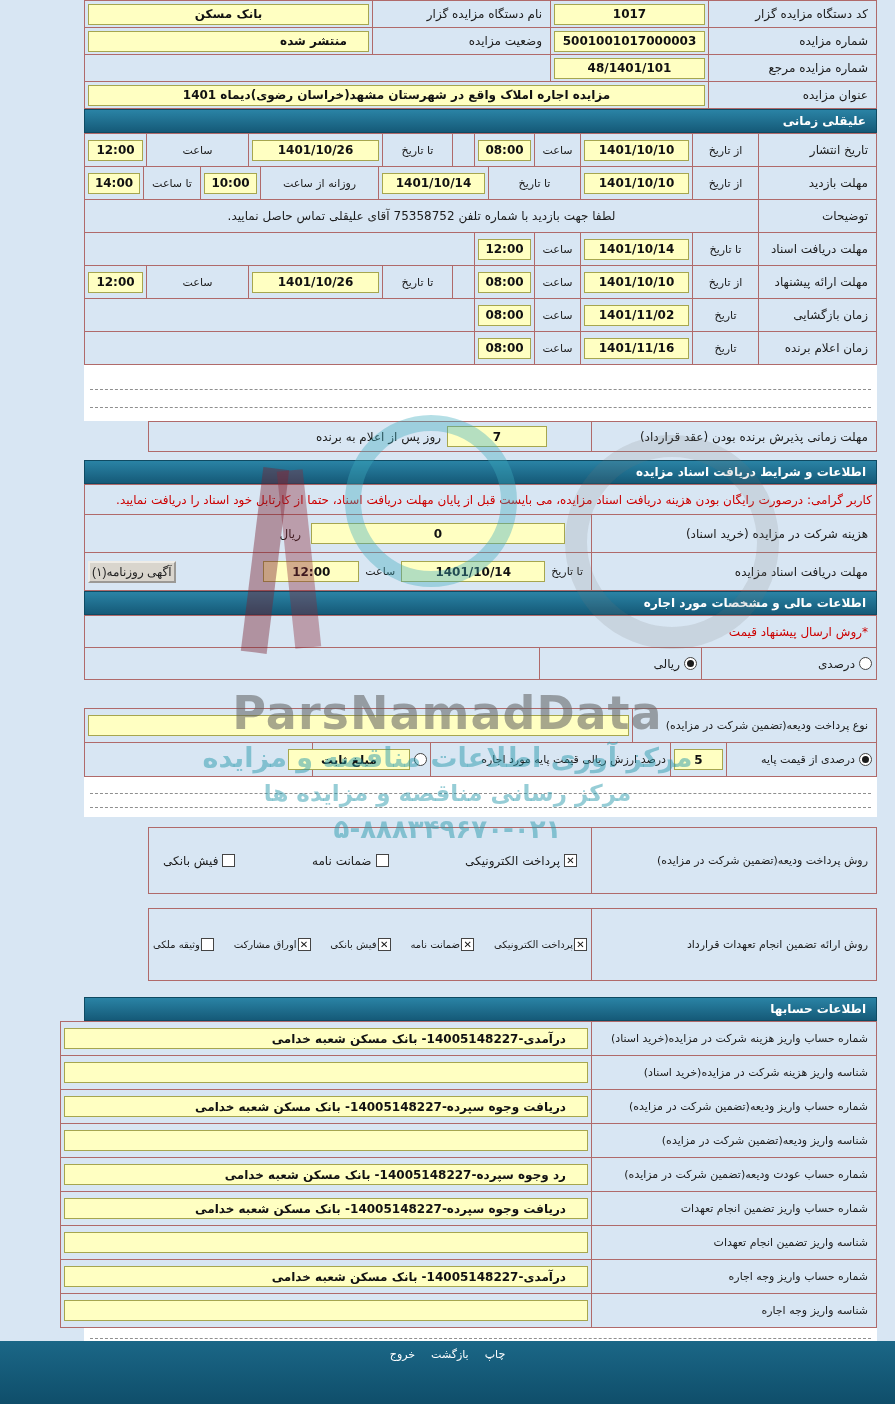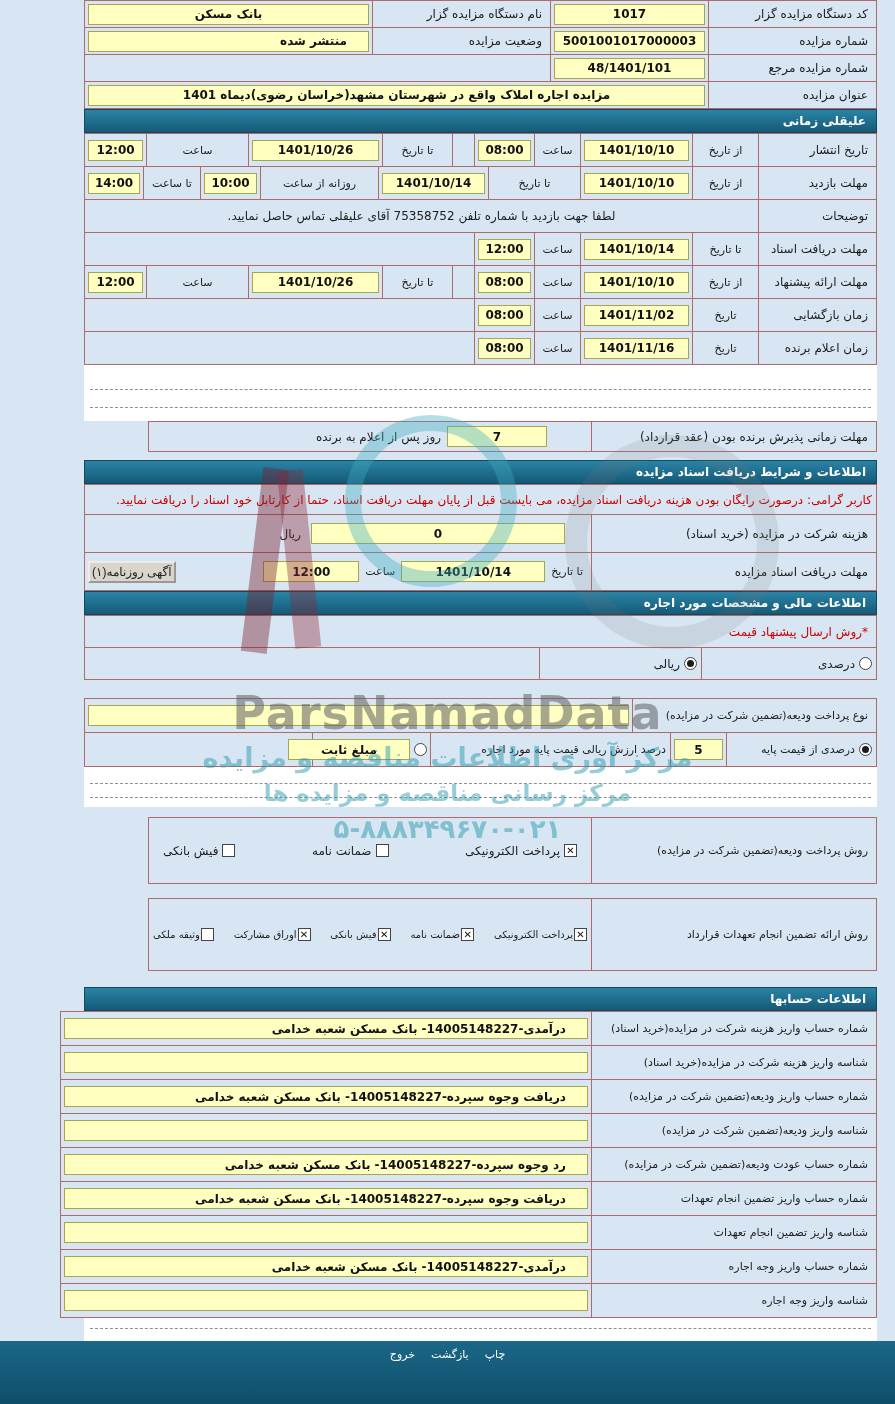--- a/index.html
+++ b/index.html
@@ -273,21 +273,21 @@
         <div class="cell w162">
           <div class="opt">
             <span class="radio sel"></span>
             <span>ریالی</span>
           </div>
         </div>
         <div class="cell grow"></div>
       </div>
     </div>
 
-    <div class="tbl" style="margin-top:18px">
+    <div class="tbl" style="margin-top:28px">
       <div class="row h34">
         <div class="cell lab w244 fs11">نوع پرداخت ودیعه(تضمین شرکت در مزایده)</div>
         <div class="cell pad grow">
           <div class="inp rt"></div>
         </div>
       </div>
       <div class="row h34">
         <div class="cell w150">
           <div class="opt">
             <span class="radio sel"></span>

